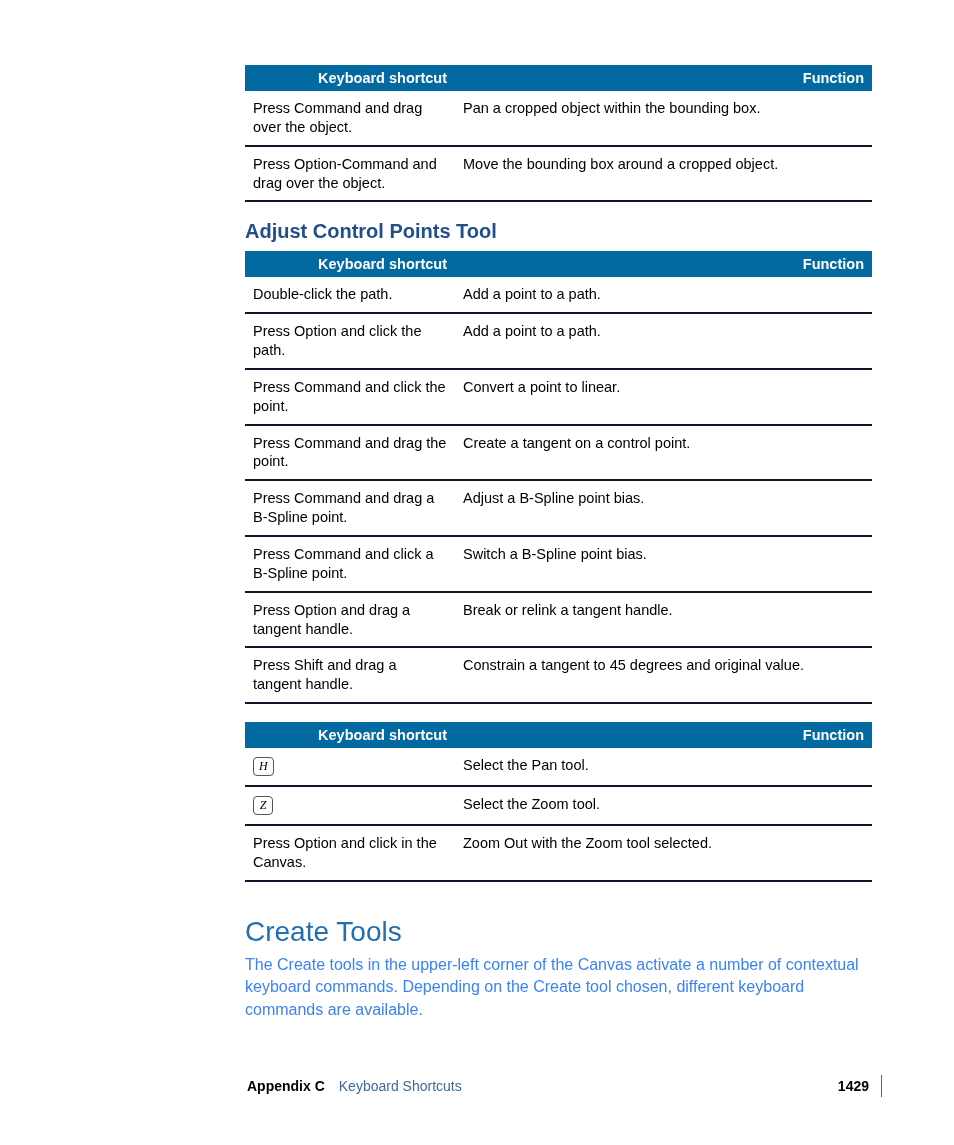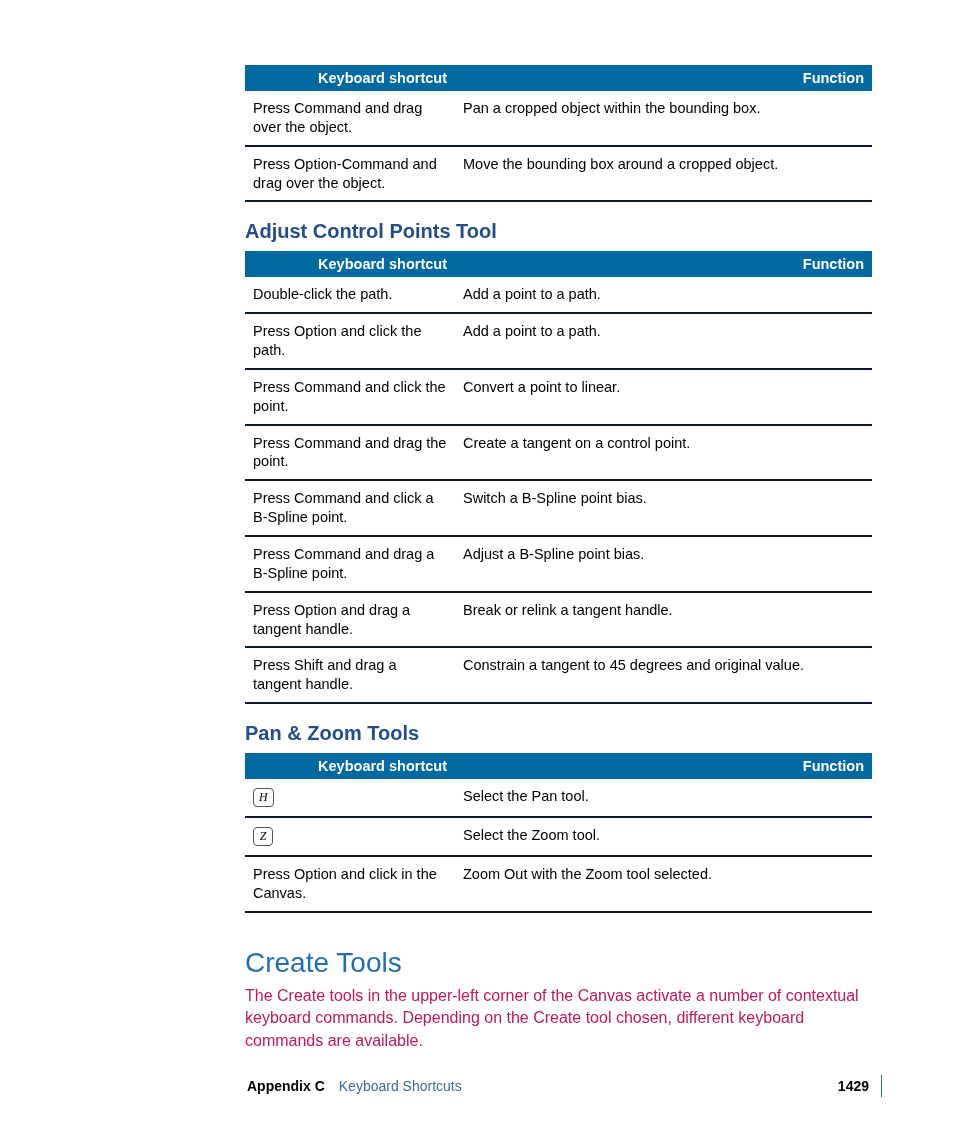--- a/index.html
+++ b/index.html
@@ -41,21 +41,21 @@
   }
   h1.section {
     color: #1f6fb5;
     font-weight: 400;
     font-size: 28px;
     margin: 34px 0 6px 0;
   }
   p.body {
     font-size: 16px;
     line-height: 1.4;
-    color: #be185d;
+    color: #3b82f6;
   }
   .key {
     display: inline-block;
     border: 1px solid #555;
     border-radius: 4px;
     min-width: 20px;
     padding: 1px 5px;
     font-family: "Comic Sans MS", "Bradley Hand", cursive;
     font-style: italic;
     font-size: 12px;
@@ -121,39 +121,38 @@
         </tr>
       <tr>
           <td class="col1">Press Command and click the point.</td>
           <td>Convert a point to linear.</td>
         </tr>
       <tr>
           <td class="col1">Press Command and drag the point.</td>
           <td>Create a tangent on a control point.</td>
         </tr>
       <tr>
+          <td class="col1">Press Command and drag a B-Spline point.</td>
+          <td>Adjust a B-Spline point bias.</td>
+        </tr>
+      <tr>
           <td class="col1">Press Command and click a B-Spline point.</td>
           <td>Switch a B-Spline point bias.</td>
-        </tr>
-      <tr>
-          <td class="col1">Press Command and drag a B-Spline point.</td>
-          <td>Adjust a B-Spline point bias.</td>
         </tr>
       <tr>
           <td class="col1">Press Option and drag a tangent handle.</td>
           <td>Break or relink a tangent handle.</td>
         </tr>
       <tr>
           <td class="col1">Press Shift and drag a tangent handle.</td>
           <td>Constrain a tangent to 45 degrees and original value.</td>
         </tr>
     </tbody>
   </table>
 
-  <h2>Pan &amp; Zoom Tools</h2>
   <table>
     <thead>
       <tr>
         <th class="col1">Keyboard shortcut</th>
         <th>Function</th>
       </tr>
     </thead>
     <tbody>
       <tr>
         <td class="col1"><span class="key">H</span></td>

